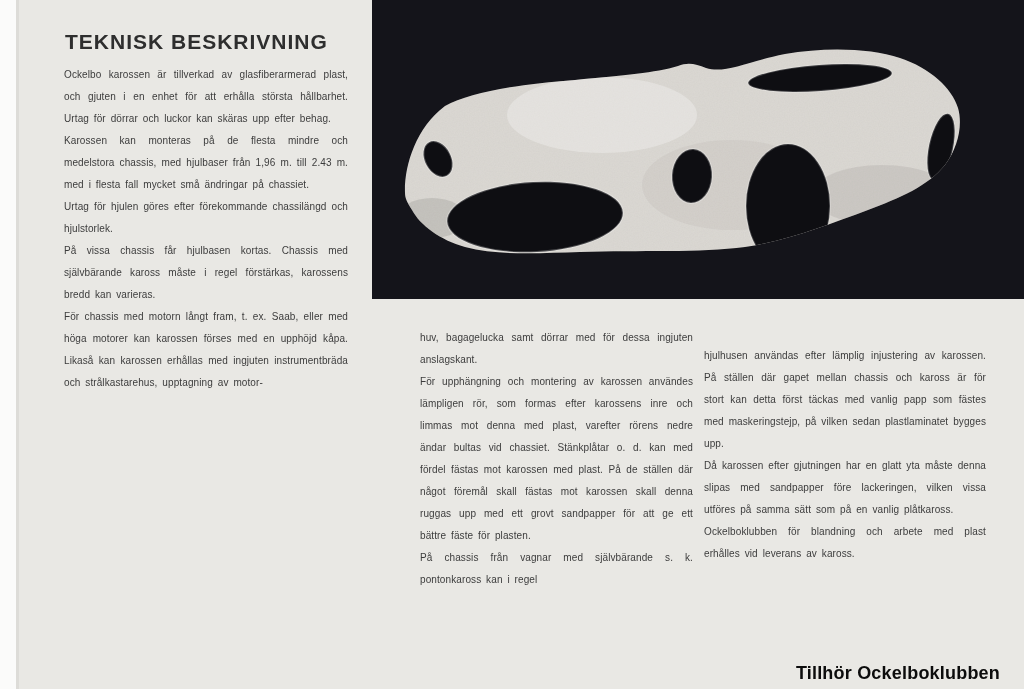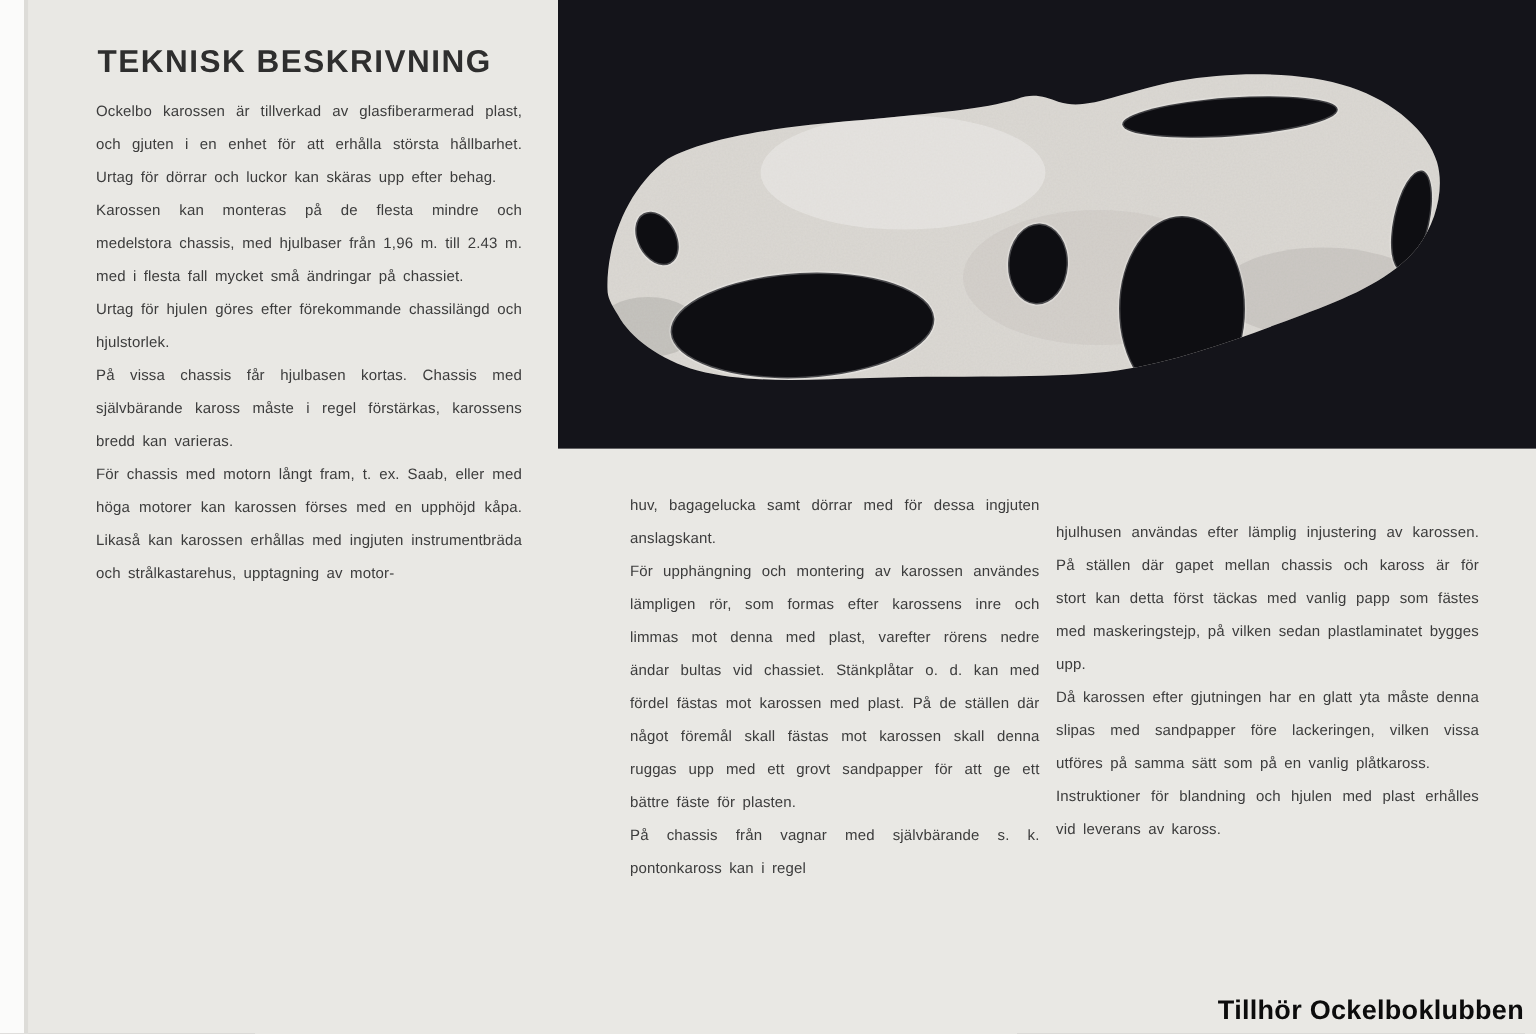--- a/index.html
+++ b/index.html
@@ -47,21 +47,21 @@
     line-height: 22px;
     text-align: justify;
     word-spacing: 2px;
     letter-spacing: 0.1px;
   }
   .col1 { left: 64px;  top: 64px;  width: 284px; }
   .col2 { left: 384px; top: 327px; width: 273px; margin-left: 36px; }
   .col3 { left: 704px; top: 314px; width: 282px; margin-top: 31px; }
   .watermark {
     position: absolute;
-    right: 8px; bottom: 5px;
+    right: 24px; bottom: 5px;
     font-size: 18px;
     font-weight: bold;
     letter-spacing: 0.2px;
     color: #0c0c0c;
     white-space: nowrap;
   }
 </style>
 </head>
 <body>
 
@@ -144,18 +144,18 @@
 
   <div class="col col2">
     <p>huv, bagagelucka samt dörrar med för dessa ingjuten anslagskant.</p>
     <p>För upphängning och montering av karossen användes lämpligen rör, som formas efter karossens inre och limmas mot denna med plast, varefter rörens nedre ändar bultas vid chassiet. Stänkplåtar o. d. kan med fördel fästas mot karossen med plast. På de ställen där något föremål skall fästas mot karossen skall denna ruggas upp med ett grovt sandpapper för att ge ett bättre fäste för plasten.</p>
     <p>På chassis från vagnar med självbärande s. k. pontonkaross kan i regel</p>
   </div>
 
   <div class="col col3">
     <p>hjulhusen användas efter lämplig injustering av karossen. På ställen där gapet mellan chassis och kaross är för stort kan detta först täckas med vanlig papp som fästes med maskeringstejp, på vilken sedan plastlaminatet bygges upp.</p>
     <p>Då karossen efter gjutningen har en glatt yta måste denna slipas med sandpapper före lackeringen, vilken vissa utföres på samma sätt som på en vanlig plåtkaross.</p>
-    <p>Instruktioner för blandning och hjulen med plast erhålles vid leverans av kaross.</p>
+    <p>Ockelboklubben för blandning och arbete med plast erhålles vid leverans av kaross.</p>
   </div>
 
   <div class="watermark">Tillhör Ockelboklubben</div>
 
 </div>
 
 </body></html>

